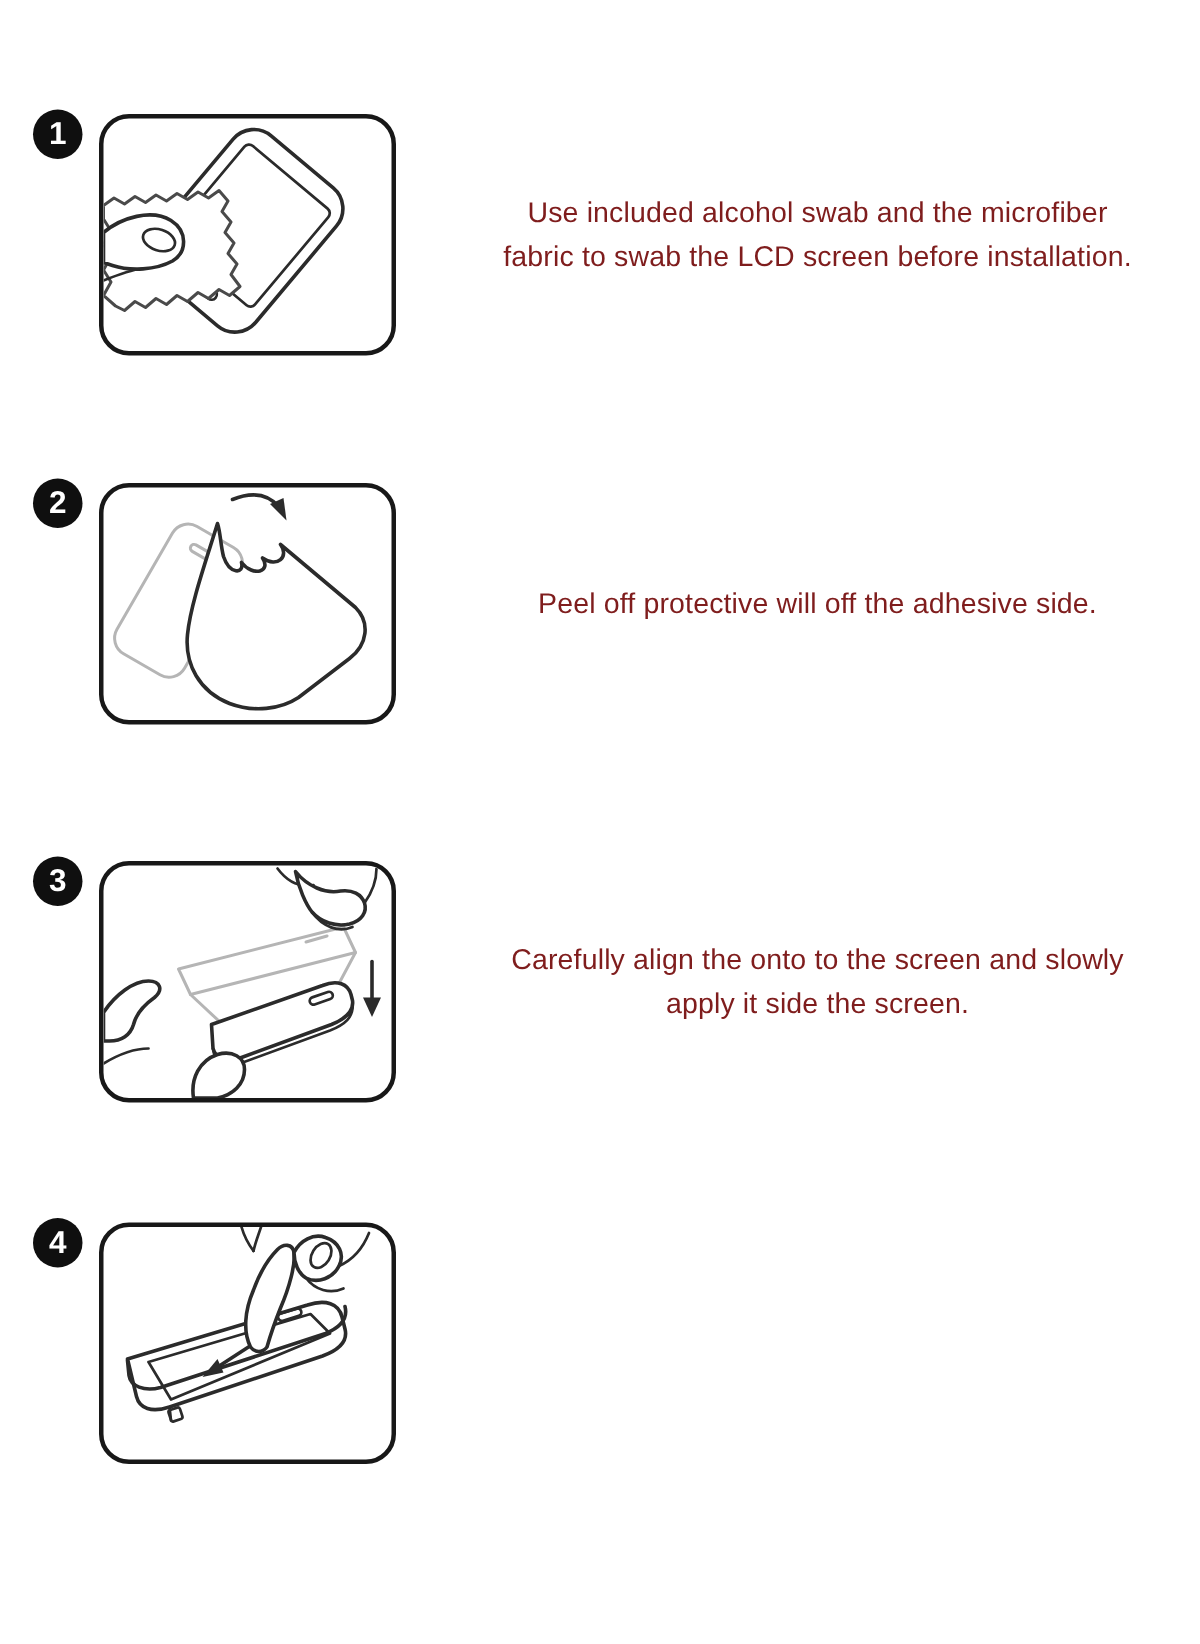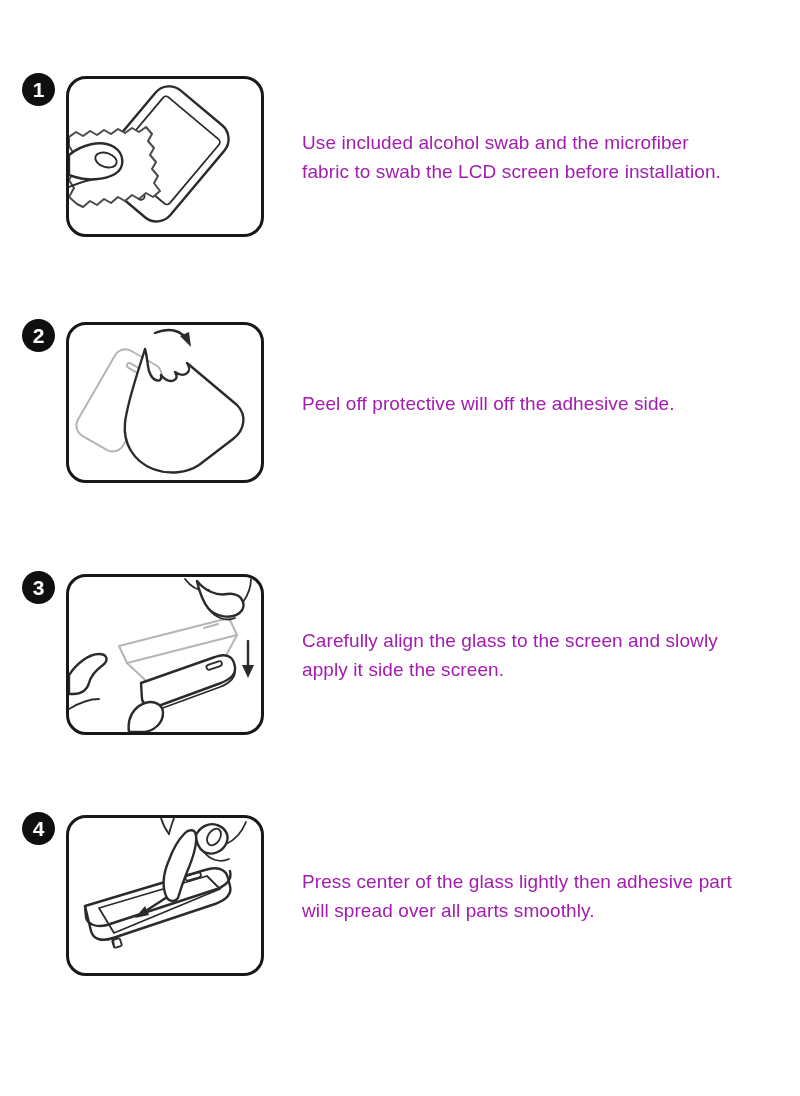--- a/index.html
+++ b/index.html
@@ -24,22 +24,23 @@
     width:198px;height:161px;
     border:3px solid #181818;border-radius:20px;
     box-sizing:border-box;background:#ffffff;
     overflow:hidden;
   }
   .illus svg{display:block;width:192px;height:155px;}
   .caption{
     position:absolute;left:302px;top:50%;
     transform:translateY(-50%);
     width:486px;
-    font-size:19px;line-height:29px;color:#a21caf;
+    font-size:19px;line-height:29px;color:#7f1d1d;
     letter-spacing:0.1px;
+    text-align:center;
   }
   .ink{stroke:#2b2b2b;fill:none;stroke-width:2.4;stroke-linecap:round;stroke-linejoin:round;}
   .ink-thin{stroke:#2b2b2b;fill:none;stroke-width:1.8;stroke-linecap:round;stroke-linejoin:round;}
   .ink-fill{stroke:#2b2b2b;fill:#ffffff;stroke-width:2.4;stroke-linecap:round;stroke-linejoin:round;}
   .soft{stroke:#4a4a4a;fill:#ffffff;stroke-width:2;stroke-linecap:round;stroke-linejoin:round;}
   .lite{stroke:#b5b5b5;fill:none;stroke-width:2;stroke-linecap:round;stroke-linejoin:round;}
   .arrowhead{fill:#2b2b2b;stroke:none;}
   .s1{top:76px;} .s2{top:322px;} .s3{top:574px;} .s4{top:815px;}
 </style>
 </head>
@@ -148,21 +149,21 @@
 
         <path class="ink-fill" d="M 60 155 C 58 142 64 130 76 126 C 86 123 94 128 94 136 C 94 146 86 153 76 155 Z" stroke-width="1.8"></path>
 
         <g>
           <path class="ink" d="M 179 64 L 179 90"></path>
           <polygon class="arrowhead" points="173,88 185,88 179,101"></polygon>
         </g>
       </svg>
     </div>
     <div class="caption">
-      <div>Carefully align the glass to the screen and slowly</div>
+      <div>Carefully align the onto to the screen and slowly</div>
       <div>apply it side the screen.</div>
     </div>
   </div>
 
   <div class="step s4">
     <div class="badge">
       <span>4</span>
     </div>
     <div class="illus">
       <svg viewBox="0 0 192 155">
@@ -185,19 +186,15 @@
           <path class="ink-thin" d="M 92 0 C 94 7 97 12 100 16"></path>
           <path class="ink-thin" d="M 105 0 C 103 6 101 11 100 16"></path>
           <path class="ink-fill" d="M 98 80 C 93 70 94 56 100 42 C 104 31 110 21 116 15 C 120 11 126 11 127 17 C 128 25 124 40 118 54 C 114 64 111 73 109 80 C 106 84 101 84 98 80 Z" stroke-width="2"></path>
           <path class="ink-fill" d="M 127 17 C 131 9 140 4 148 7 C 157 10 161 18 157 26 C 153 34 143 38 135 34 C 130 31 127 24 127 17 Z" stroke-width="2"></path>
           <ellipse class="ink-thin" cx="145" cy="19" rx="6" ry="9" transform="rotate(32 145 19)"></ellipse>
           <path class="ink-thin" d="M 135 34 C 141 42 151 45 160 41"></path>
           <path class="ink-thin" d="M 157 26 C 166 22 173 14 177 4"></path>
         </g>
       </svg>
     </div>
-    <div class="caption">
-      <div>Press center of the glass lightly then adhesive part</div>
-      <div>will spread over all parts smoothly.</div>
-    </div>
   </div>
 
 </div>
 
 </body></html>

